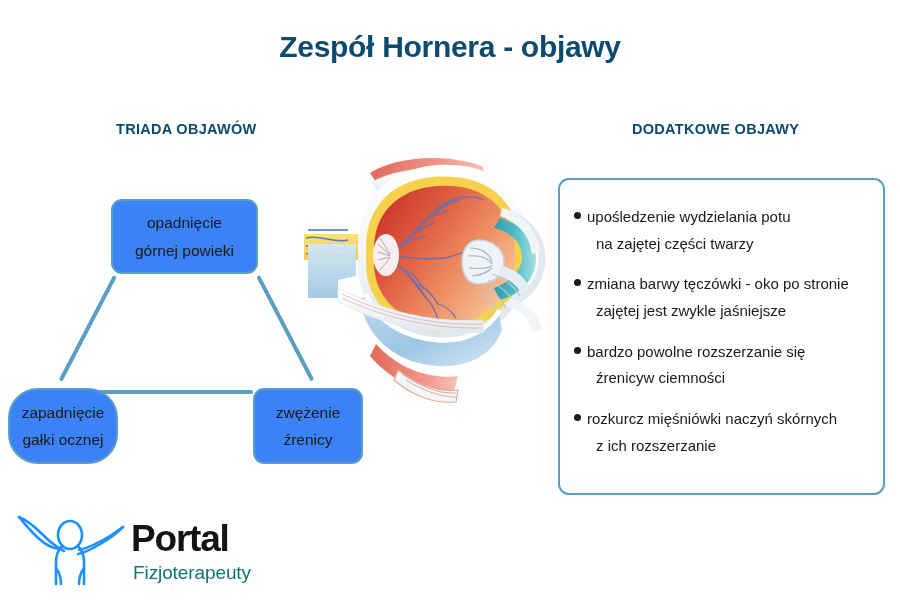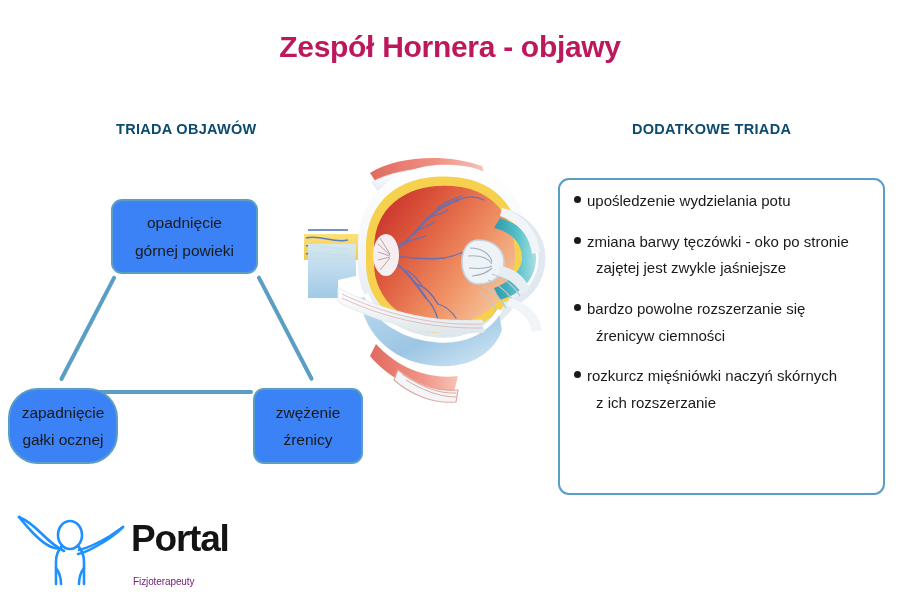--- a/index.html
+++ b/index.html
@@ -22,21 +22,21 @@
 
   
   .page-title {
     position: absolute;
     left: 0;
     top: 30px;
     width: 900px;
     text-align: center;
     font-size: 30px;
     font-weight: bold;
-    color: #be185d;
+    color: #0c4a6e;
     letter-spacing: -0.3px;
   }
 
   
   .section-heading {
     position: absolute;
     font-size: 14.5px;
     font-weight: bold;
     color: #0c4a6e;
     letter-spacing: 0.3px;
@@ -91,21 +91,21 @@
   #symptom-panel {
     position: absolute;
     box-sizing: border-box;
     left: 558px;
     top: 178px;
     width: 327px;
     height: 317px;
     border: 2.5px solid #5a9ec4;
     border-radius: 11px;
     background: #ffffff;
-    padding: 8px 14px 0 14px;
+    padding: 24px 14px 0 14px;
   }
   .symptom-item {
     display: flex;
     align-items: flex-start;
     margin-bottom: 14px;
   }
   .bullet-dot {
     flex: 0 0 auto;
     width: 7px;
     height: 7px;
@@ -152,38 +152,38 @@
     width: 135px;
   }
   #logo-portal {
     font-size: 37px;
     font-weight: bold;
     color: #141414;
     letter-spacing: -1.2px;
     line-height: 1;
   }
   #logo-sub {
-    font-size: 10px;
-    color: #701a75;
+    font-size: 19px;
+    color: #0f766e;
     letter-spacing: -0.1px;
     line-height: 1;
-    margin-top: 20px;
+    margin-top: 6px;
     margin-left: 2px;
   }
 </style>
 </head>
 <body>
 
 <div id="stage">
 
   <div class="page-title">Zespół Hornera - objawy</div>
 
   <div class="section-heading" id="heading-left">TRIADA OBJAWÓW</div>
 
-  <div class="section-heading" id="heading-right">DODATKOWE TRIADA</div>
+  <div class="section-heading" id="heading-right">DODATKOWE OBJAWY</div>
 
   <div class="connector" id="conn-bottom"></div>
   <div class="connector" id="conn-left"></div>
   <div class="connector" id="conn-right"></div>
 
   <div class="triad-box" id="box-ptosis">
     <span class="triad-line">opadnięcie</span>
     <span class="triad-line">górnej powieki</span>
   </div>
 
@@ -301,20 +301,21 @@
     <path d="M216 60 C238 66 252 84 254 104 L246 106 C244 88 232 74 214 68 Z" fill="#f1f5f8"></path>
     <path d="M224 150 C244 156 254 168 256 182 L246 184 C244 172 236 162 220 158 Z" fill="#f1f5f8"></path>
   </svg>
 
   <div id="symptom-panel">
 
     <div class="symptom-item">
       <span class="bullet-dot"></span>
       <span class="symptom-text">
         <span>upośledzenie wydzielania potu</span>
+        <span class="l2">na zajętej części twarzy</span>
       </span>
     </div>
 
     <div class="symptom-item">
       <span class="bullet-dot"></span>
       <span class="symptom-text">
         <span>zmiana barwy tęczówki - oko po stronie</span>
         <span class="l2">zajętej jest zwykle jaśniejsze</span>
       </span>
     </div>

